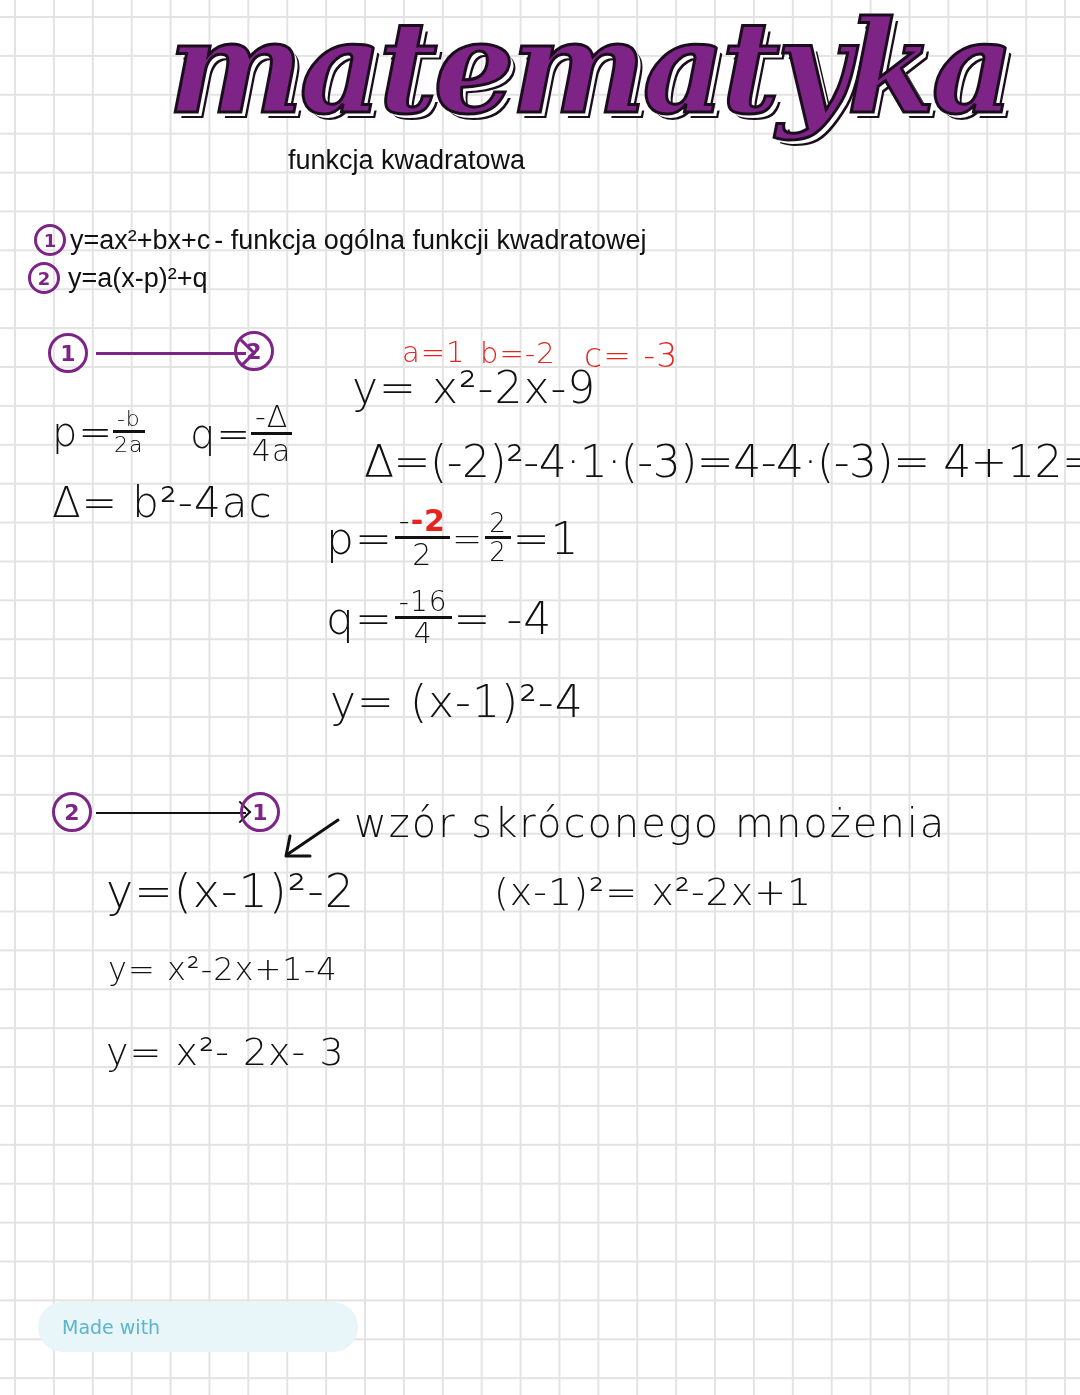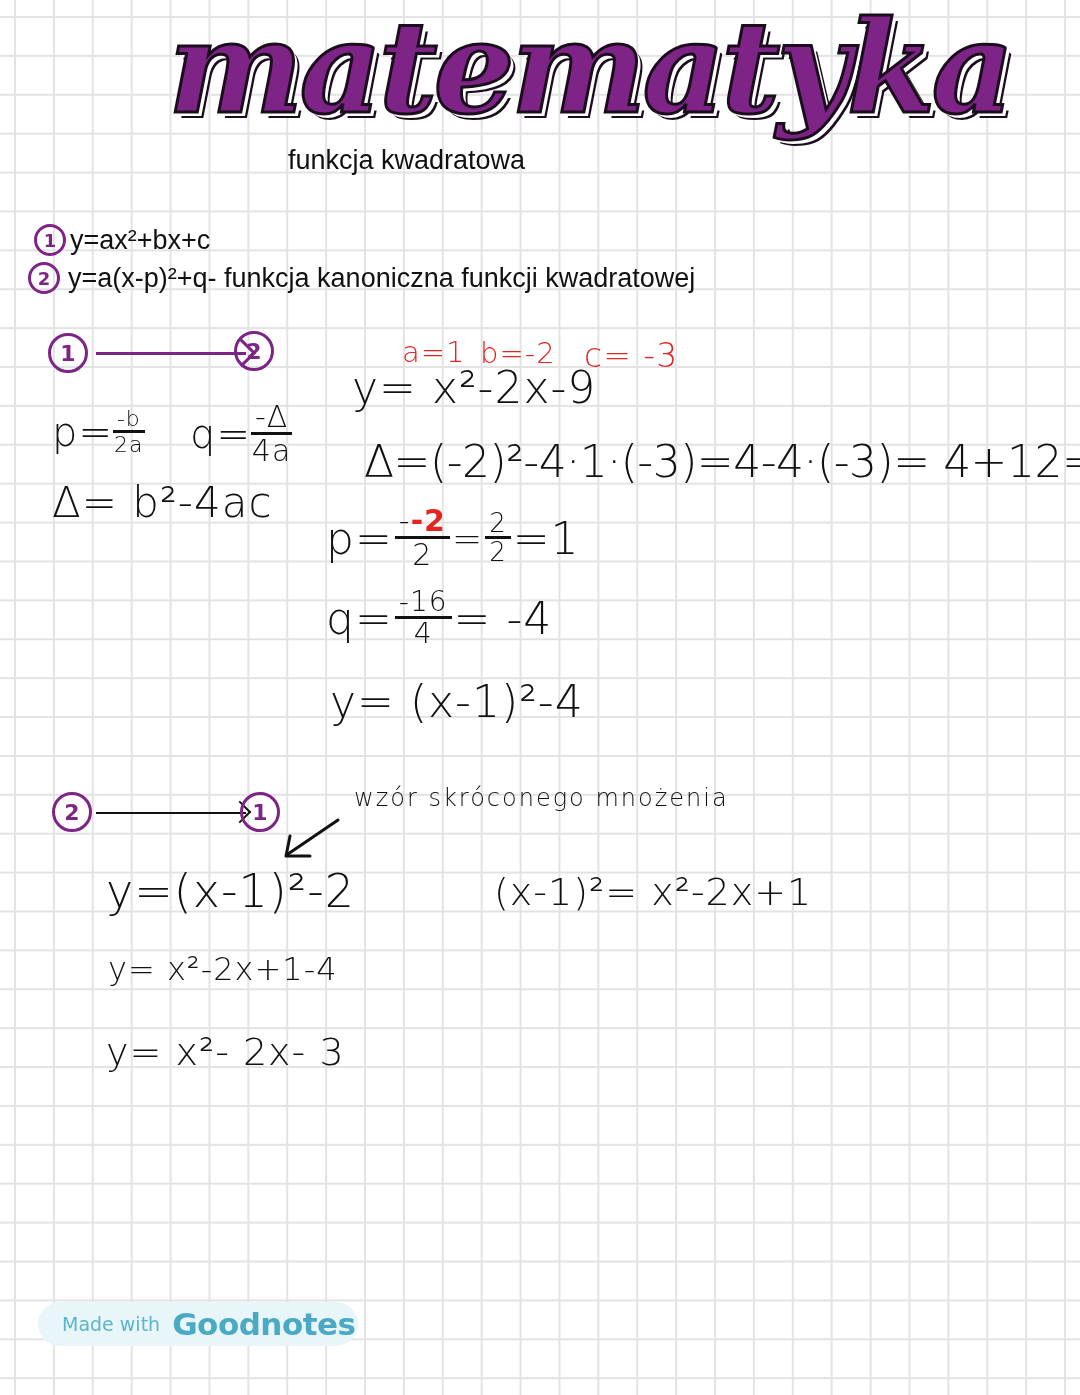--- a/index.html
+++ b/index.html
@@ -39,40 +39,40 @@
   .red { color: #e3241f; }
   .purple-line { background: #7d2486; height: 3px; }
   .arrowhead {
     width: 20px; height: 20px; border-top: 3px solid #7d2486; border-right: 3px solid #7d2486;
     transform: rotate(45deg); box-sizing: border-box;
   }
   .frac { display: inline-flex; flex-direction: column; align-items: center; vertical-align: middle; }
   .frac .num { border-bottom: 3px solid #111; padding: 0 4px; line-height: 1; }
   .frac .den { line-height: 1.05; }
   .badge {
-    left: 38px; top: 1302px; width: 320px; height: 44px; border-radius: 28px;
+    left: 38px; top: 1302px; width: 320px; height: 50px; border-radius: 28px;
     background: #e8f5f9; display: flex; align-items: center; padding-left: 24px; box-sizing: border-box;
   }
   .badge .made { color: #5bb5cc; font-size: 19px; margin-right: 12px; font-family: "DejaVu Sans", sans-serif; }
   .badge .brand { color: #4aa9c3; font-size: 31px; font-family: "DejaVu Sans", sans-serif; font-weight: bold; letter-spacing: -0.5px; }
 </style>
 </head>
 <body>
 
 <div class="abs title">matematyka</div>
 <div class="abs subtitle typed">funkcja kwadratowa</div>
 
 <div class="abs typed" style="left:34px; top:224px; display:flex; align-items:center; gap:4px;">
   <span class="circle c-sm">1</span>
   <span>y=ax²+bx+c</span>
+    <span>- funkcja ogólna funkcji kwadratowej</span>
 </div>
 <div class="abs typed" style="left:28px; top:262px; display:flex; align-items:center; gap:8px;">
   <span class="circle c-sm">2</span>
   <span>y=a(x-p)²+q</span>
-    <span style="margin-left:-8px">- funkcja kanoniczna funkcji kwadratowej</span>
 </div>
 
 <div class="abs" style="left:48px; top:331px; width:240px; height:40px;">
   <span class="abs circle c-md" style="left:0; top:2px;">1</span>
   <div class="abs purple-line" style="left:48px; top:21px; width:150px;"></div>
   <div class="abs arrowhead" style="left:184px; top:12px;"></div>
   <span class="abs circle c-md" style="left:186px; top:0;">2</span>
 </div>
 
 <div class="abs hand" style="left:52px; top:408px; font-size:40px; display:flex; align-items:center;">
@@ -128,24 +128,23 @@
   <span class="abs circle c-md" style="left:0; top:0;">2</span>
   <div class="abs" style="left:44px; top:20px; width:150px; height:2px; background:#111;"></div>
   <div class="abs arrowhead" style="left:180px; top:12px; border-color:#111; width:16px; height:16px; border-width:2px;"></div>
   <span class="abs circle c-md" style="left:188px; top:0;">1</span>
 </div>
 
 <svg class="abs" style="left:278px; top:814px;" width="66" height="50">
   <line x1="60" y1="6" x2="10" y2="40" stroke="#111" stroke-width="3" stroke-linecap="round"></line>
   <polyline points="12,22 8,42 32,42" fill="none" stroke="#111" stroke-width="3" stroke-linecap="round" stroke-linejoin="round"></polyline>
 </svg>
-<div class="abs hand" style="left:354px; top:784px; font-size:24px; letter-spacing:2px;">wzór skróconego mnożenia</div>
+<div class="abs hand" style="left:354px; top:800px; font-size:40px; letter-spacing:2px;">wzór skróconego mnożenia</div>
 
 <div class="abs hand" style="left:494px; top:870px; font-size:38px;">(x-1)²= x²-2x+1</div>
 
 <div class="abs hand" style="left:106px; top:864px; font-size:46px;">y=(x-1)²-2</div>
 <div class="abs hand" style="left:108px; top:950px; font-size:32px;">y= x²-2x+1-4</div>
 <div class="abs hand" style="left:106px; top:1030px; font-size:38px;">y= x²- 2x- 3</div>
 
 <div class="abs badge">
   <span class="made">Made with</span>
-  <span class="brand">Goodnotes</span>
 </div>
 
 </body></html>

